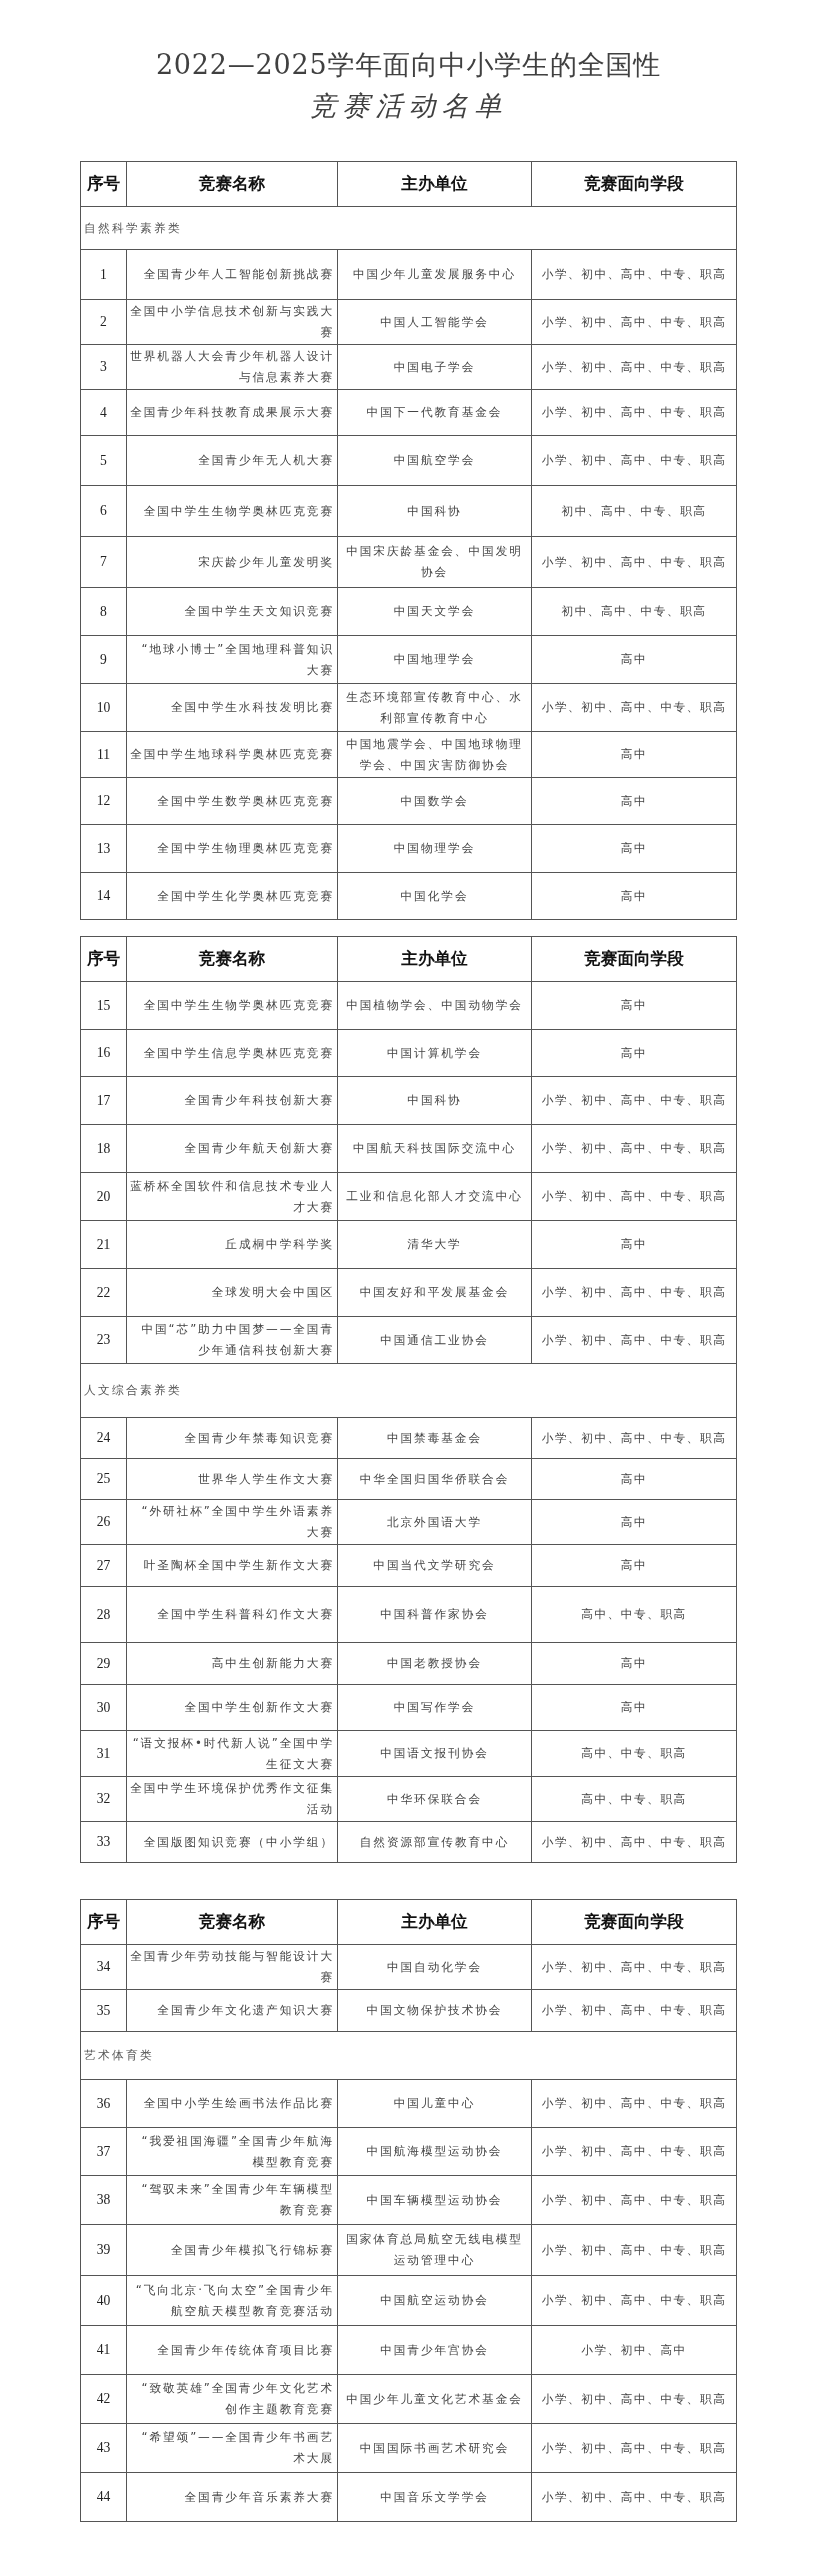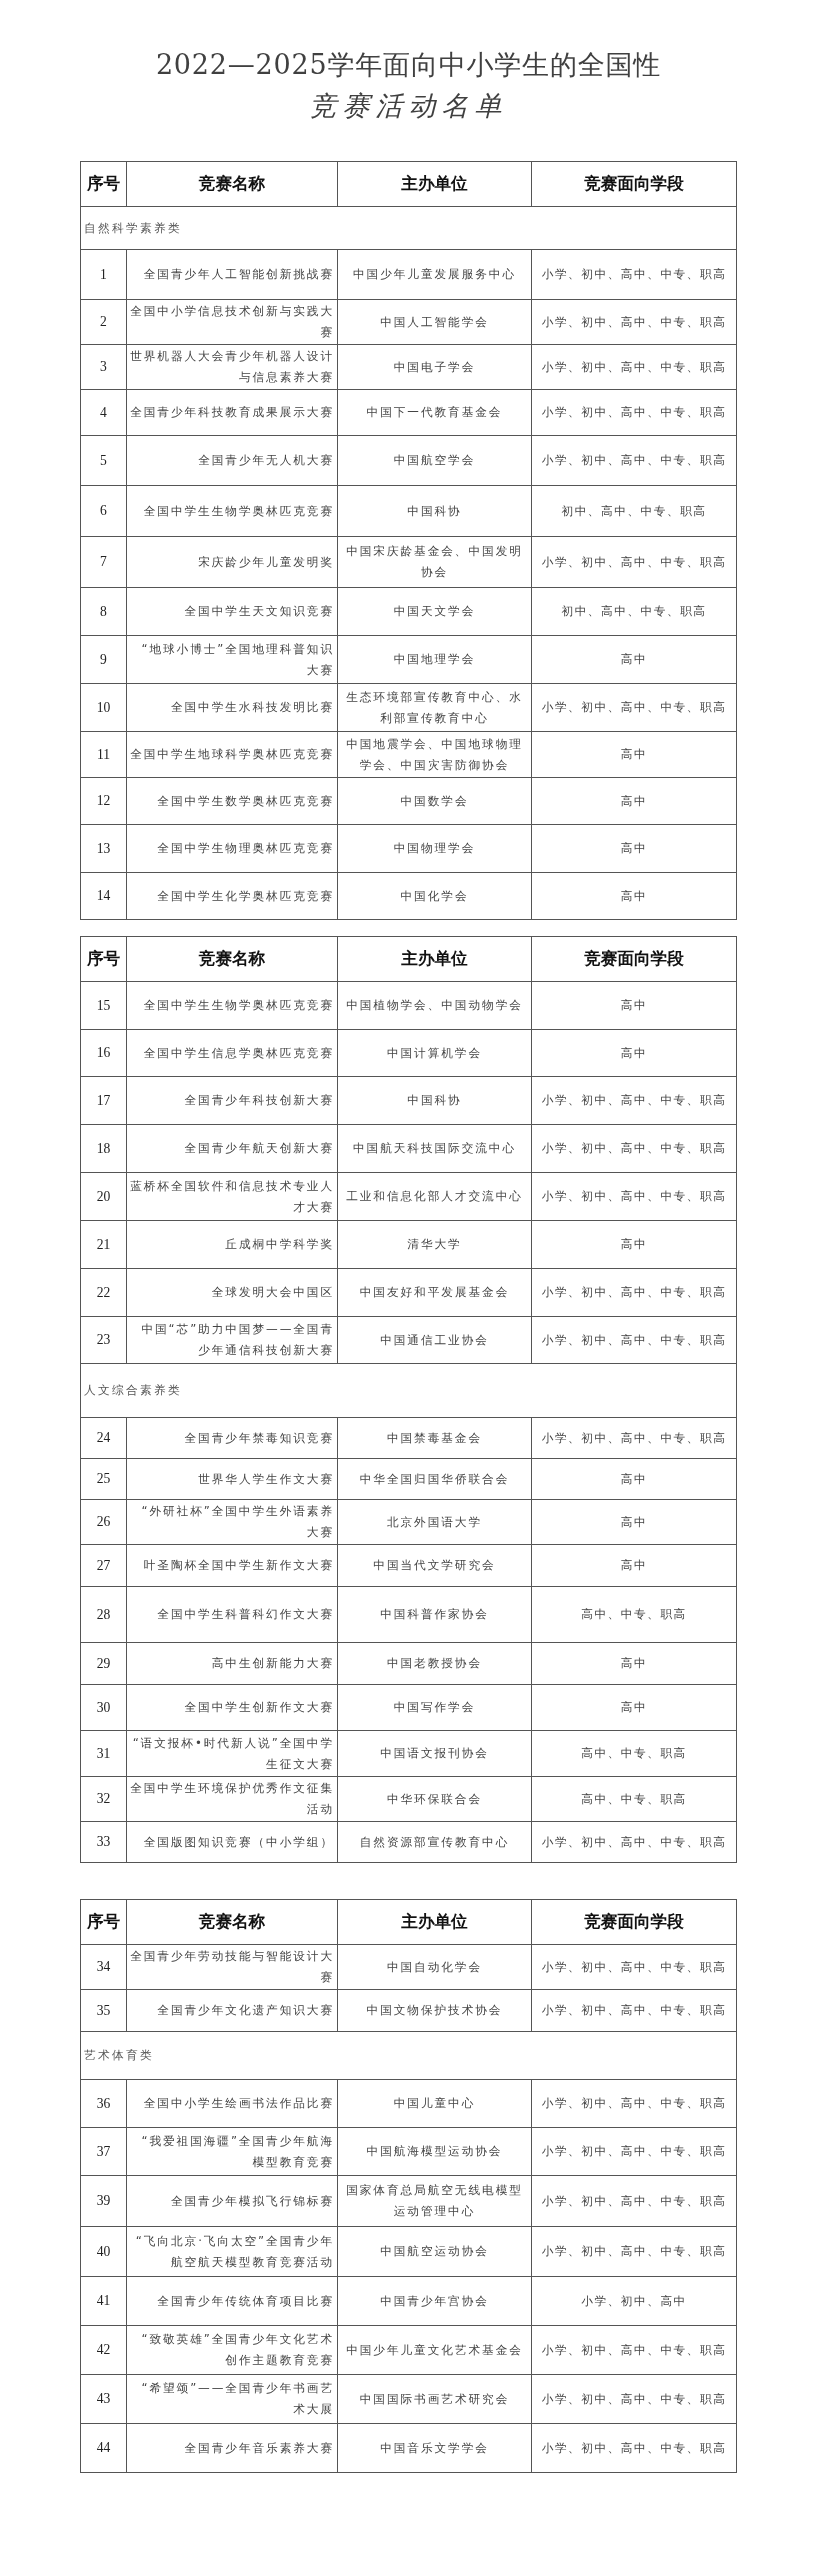--- a/index.html
+++ b/index.html
@@ -311,20 +311,26 @@
         <td class="name">全国中小学生绘画书法作品比赛</td>
         <td class="org">中国儿童中心</td>
         <td class="stage">小学、初中、高中、中专、职高</td>
       </tr>
       <tr style="height: 48px;">
         <td class="no">37</td>
         <td class="name">“我爱祖国海疆”全国青少年航海模型教育竞赛</td>
         <td class="org">中国航海模型运动协会</td>
         <td class="stage">小学、初中、高中、中专、职高</td>
       </tr>
+      <tr style="height: 49px;">
+        <td class="no">38</td>
+        <td class="name">“驾驭未来”全国青少年车辆模型教育竞赛</td>
+        <td class="org">中国车辆模型运动协会</td>
+        <td class="stage">小学、初中、高中、中专、职高</td>
+      </tr>
       <tr style="height: 51px;">
         <td class="no">39</td>
         <td class="name">全国青少年模拟飞行锦标赛</td>
         <td class="org">国家体育总局航空无线电模型运动管理中心</td>
         <td class="stage">小学、初中、高中、中专、职高</td>
       </tr>
       <tr style="height: 50px;">
         <td class="no">40</td>
         <td class="name">“飞向北京·飞向太空”全国青少年航空航天模型教育竞赛活动</td>
         <td class="org">中国航空运动协会</td>

